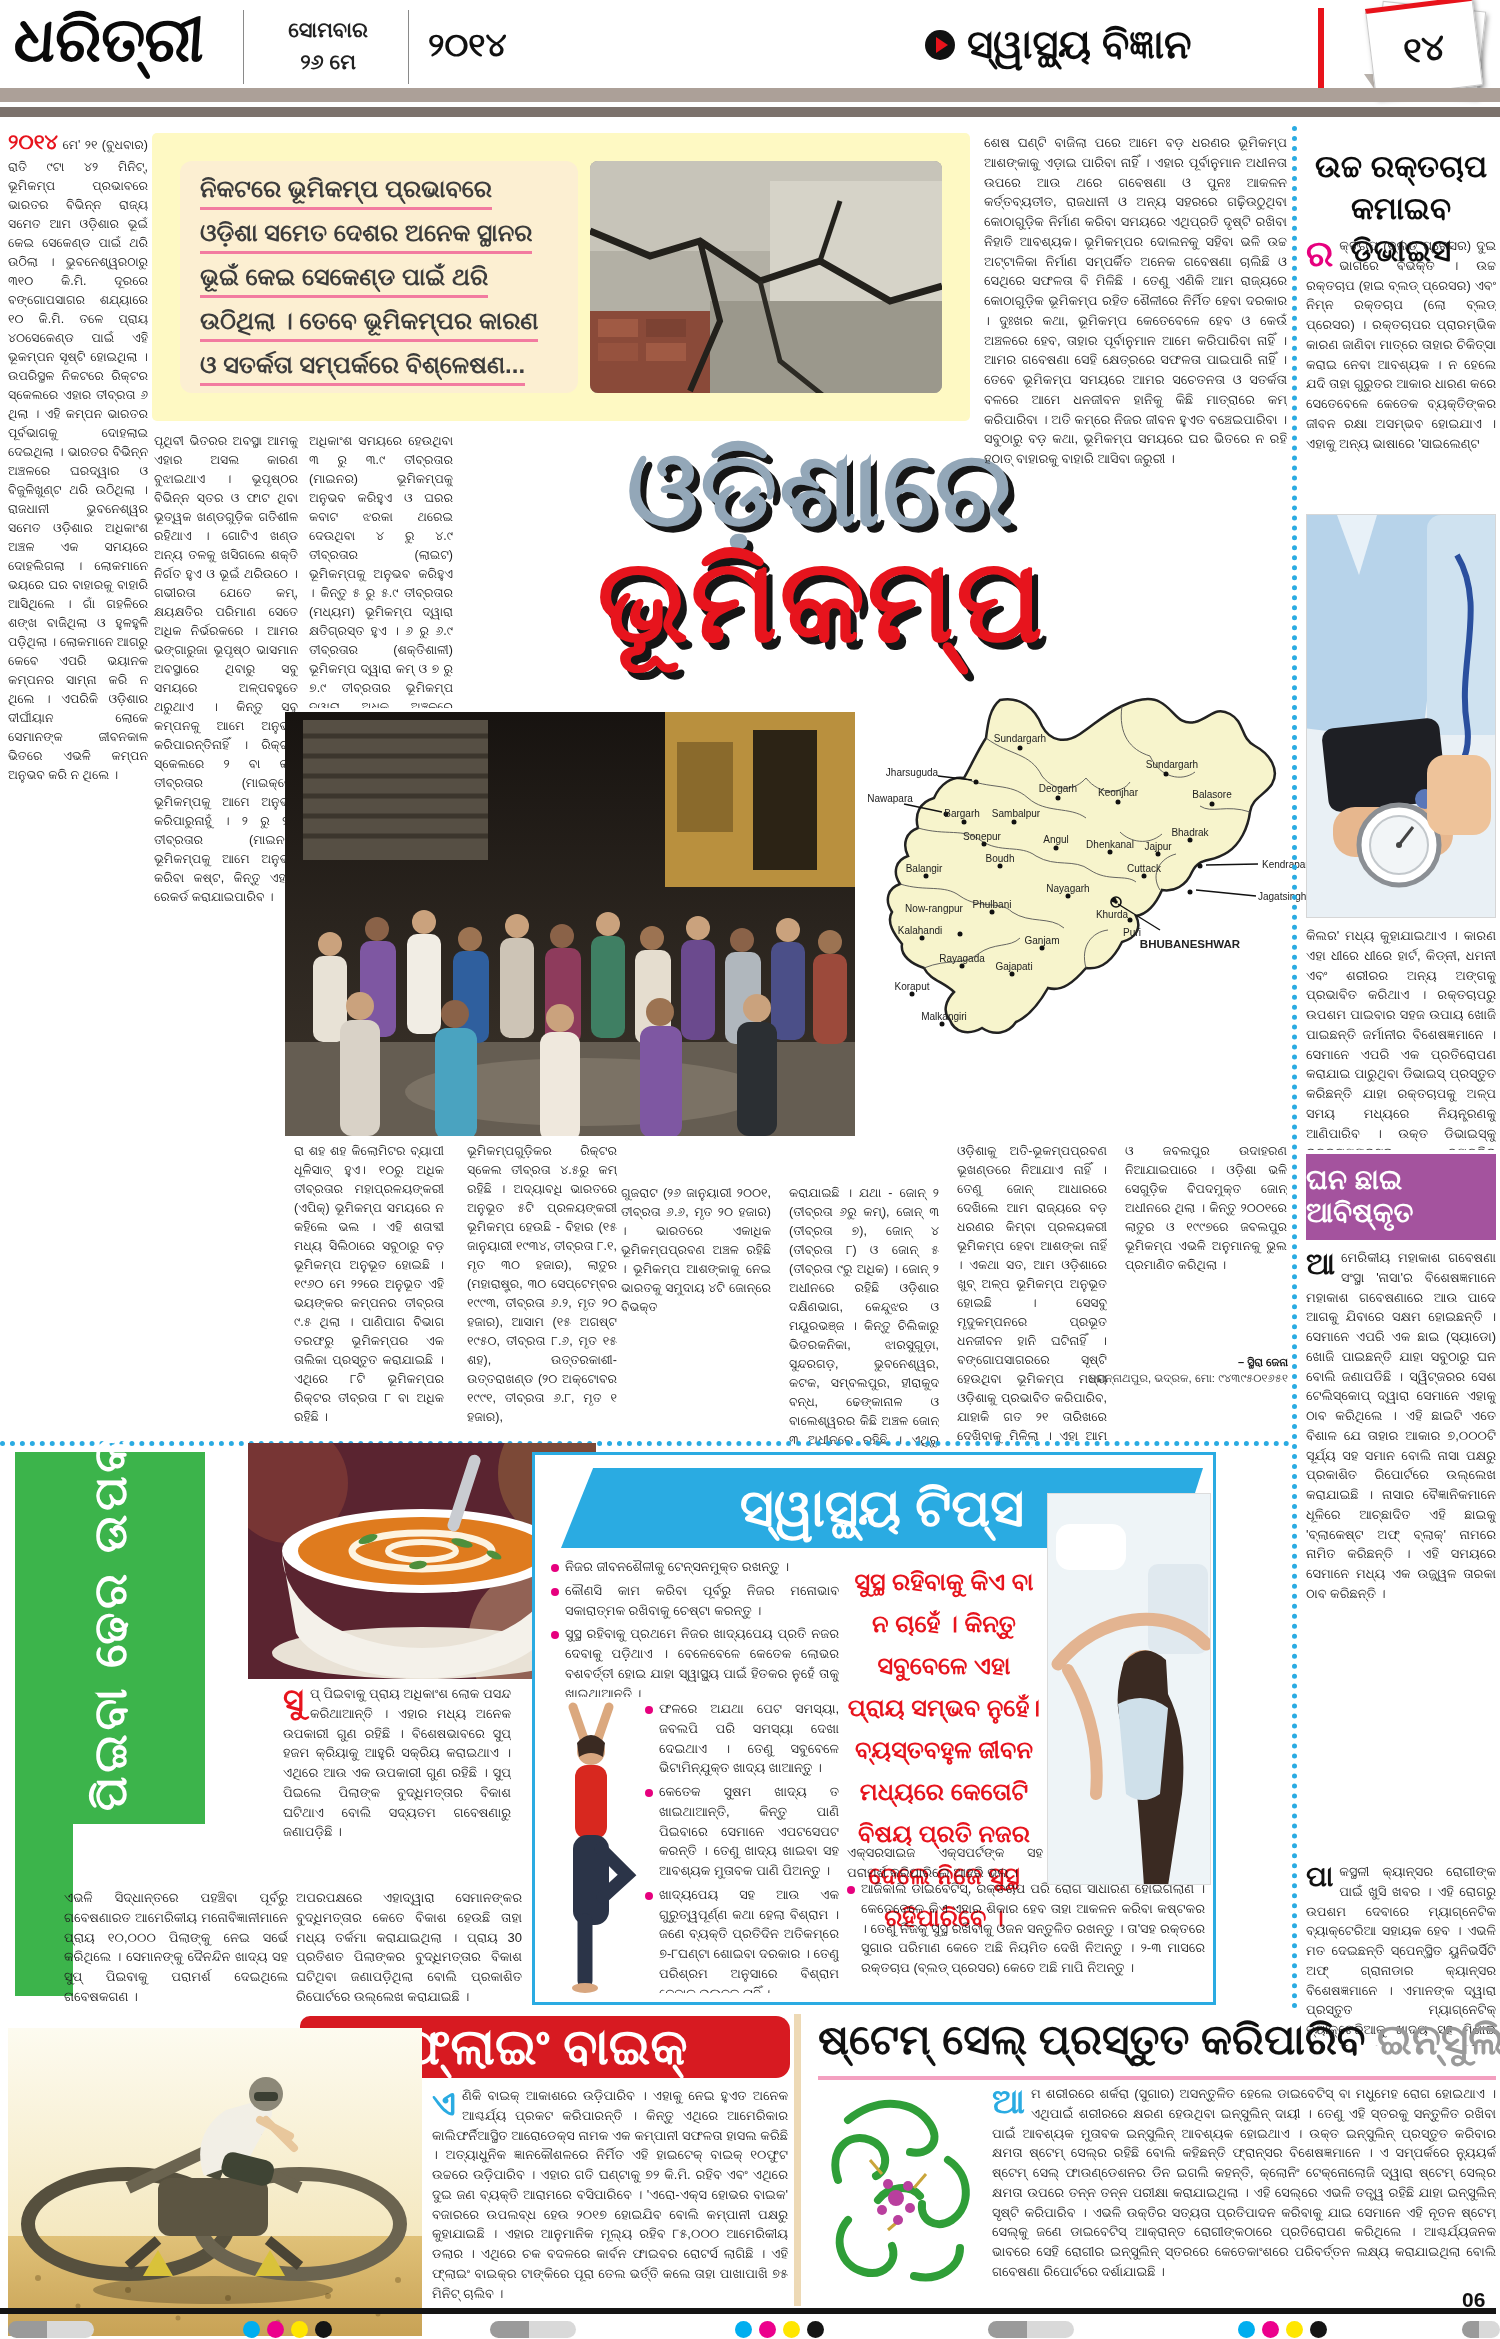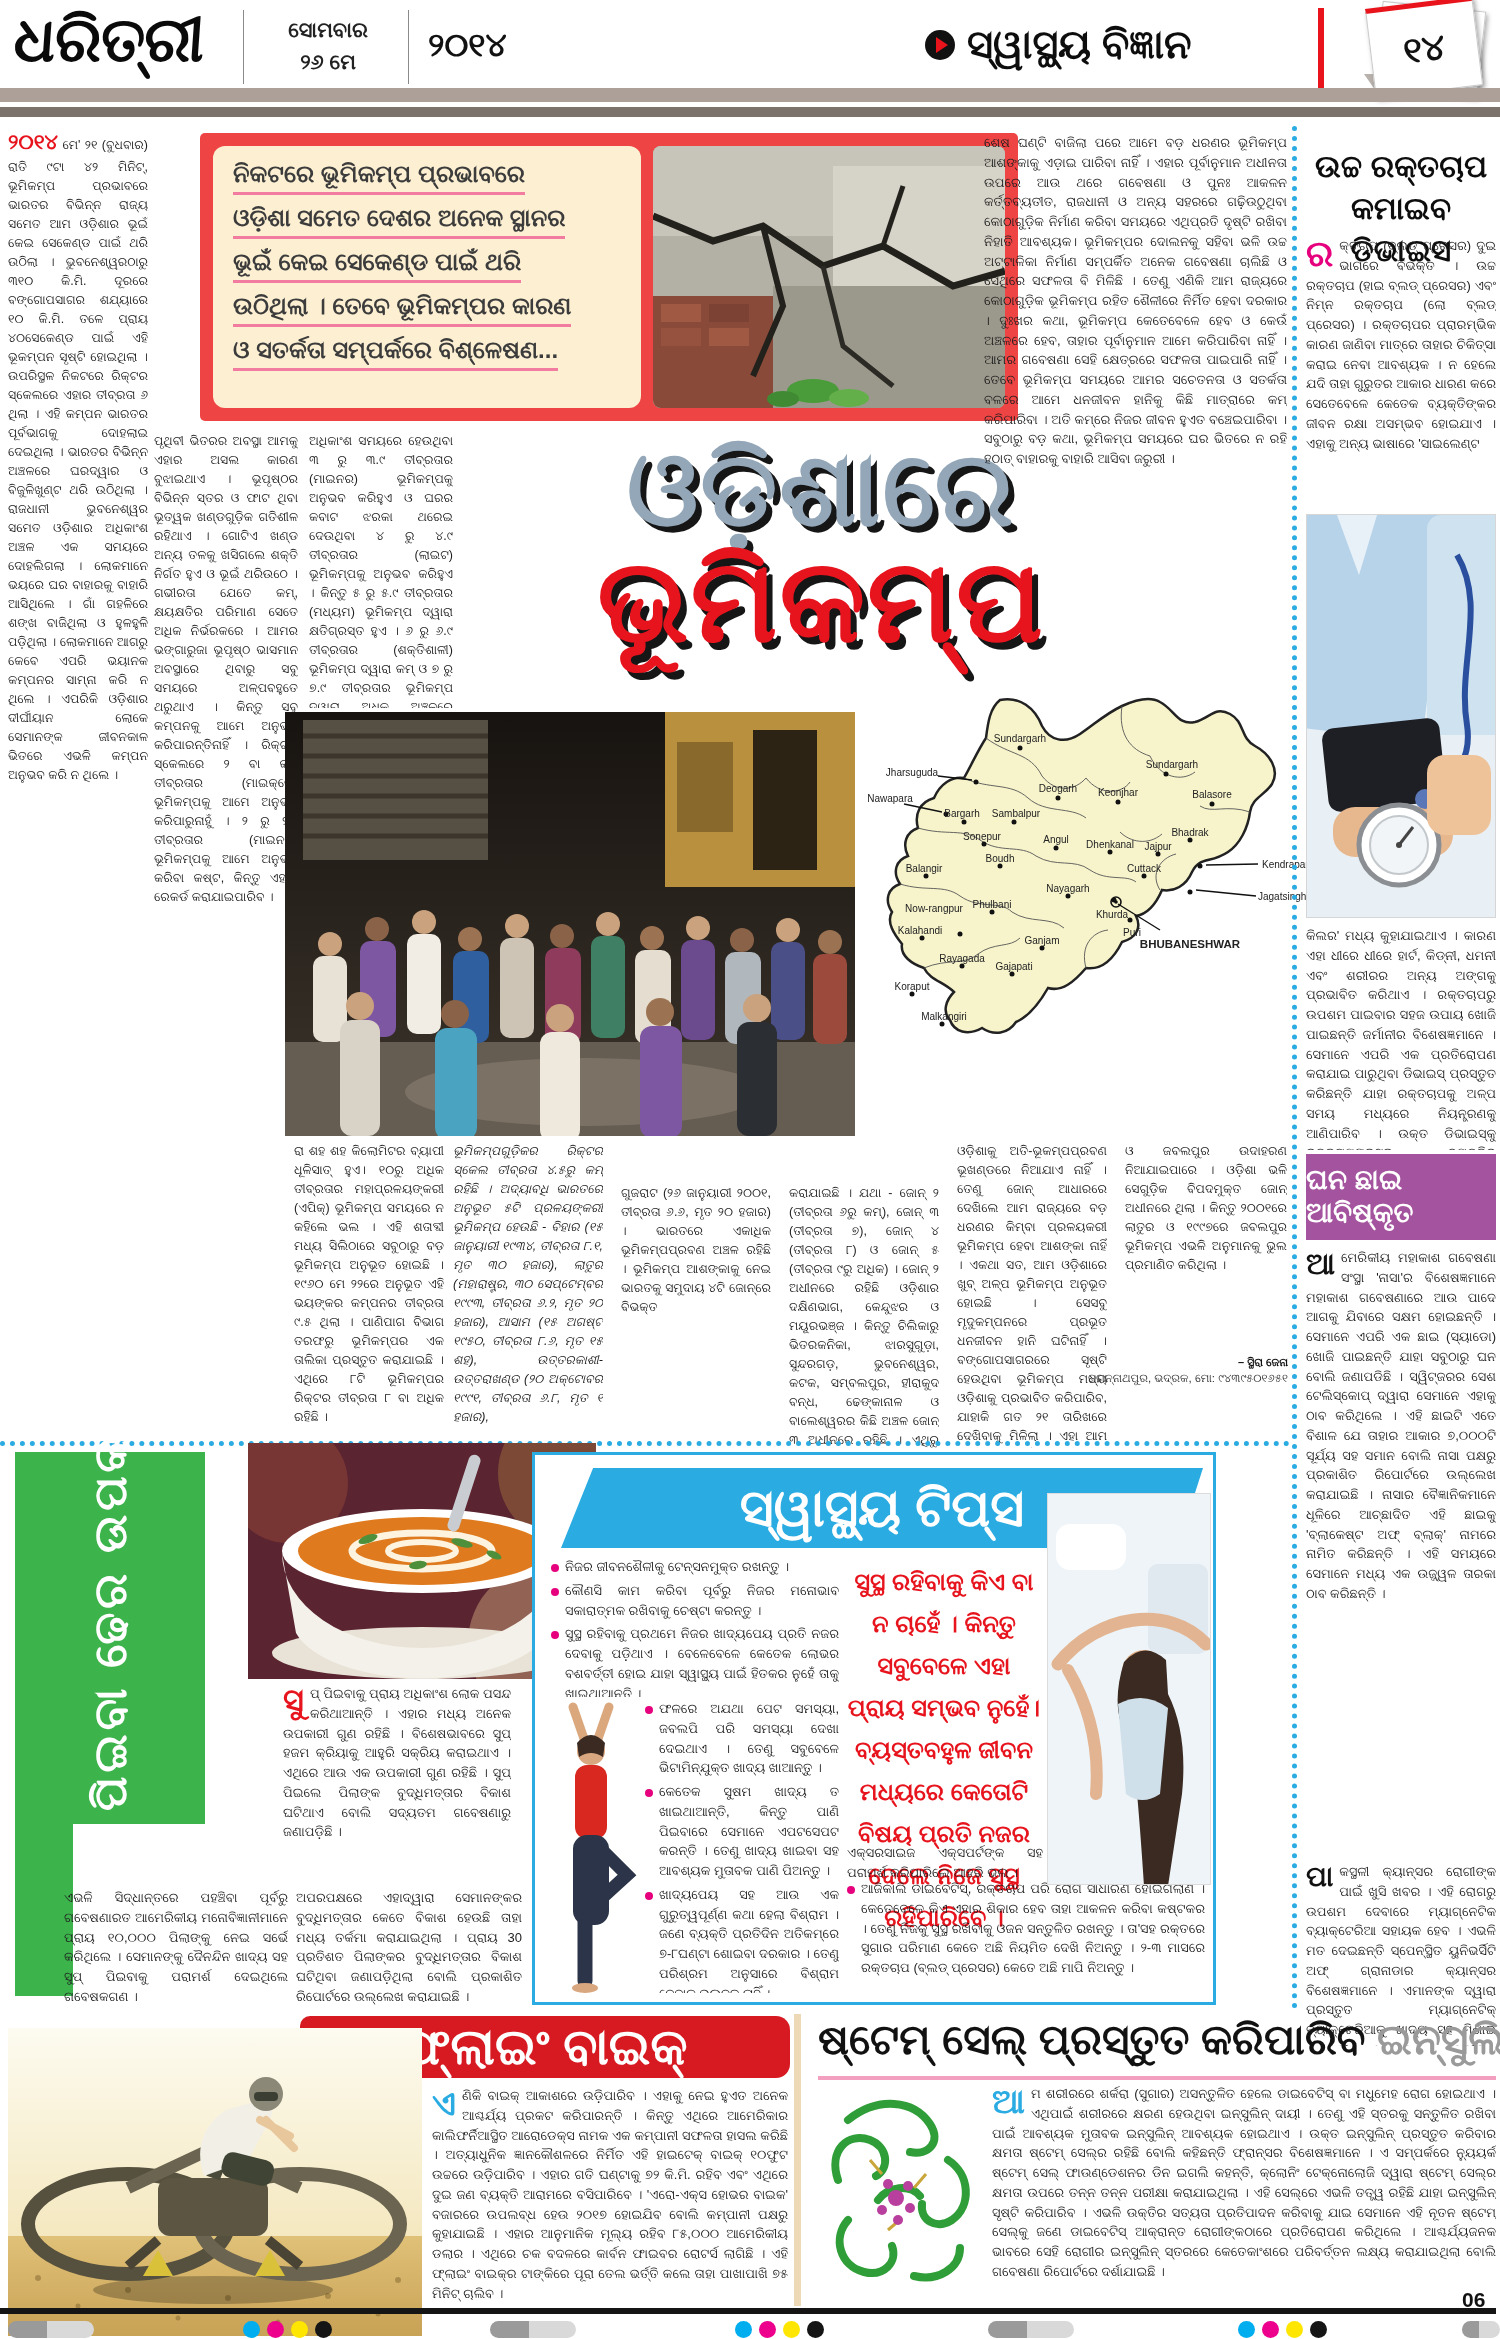--- a/index.html
+++ b/index.html
@@ -26,21 +26,21 @@
   .pc-sheet { position:absolute; background:#fff; border:1px solid #c9c9c9; box-shadow:2px 3px 5px rgba(0,0,0,.35); }
   .pc-back { left:16px; top:6px; width:104px; height:86px; transform:rotate(6deg); }
   .pc-front { left:8px; top:2px; width:108px; height:90px; transform:rotate(-7deg); border-top:5px solid #e8131b; display:flex; align-items:center; justify-content:center; font-size:36px; font-weight:800; color:#111; }
   .pc-tail { position:absolute; left:2px; top:74px; width:0; height:0; border-top:26px solid #b9b2ac; border-left:18px solid transparent; }
   .band1 { left:0; top:88px; width:1500px; height:14px; background:#aca098; }
   .band2 { left:0; top:107px; width:1500px; height:10px; background:#7c726c; }
 
   
   .col1 { left:8px; top:126px; width:140px; height:1312px; }
   .lead-year { color:#e7141d; font-weight:800; font-size:21px; }
-  .orange-box { left:152px; top:133px; width:818px; height:288px; background:#ef4444; border-radius:5px; padding:13px; display:flex; gap:12px;margin-left:48px; }
+  .orange-box { left:152px; top:133px; width:818px; height:288px; background:#fef9c3; border-radius:5px; padding:28px; display:flex; gap:12px; }
   .kicker-panel { background:#fcefd2; border-radius:12px; flex:1; padding:14px 20px 8px 20px; }
   .kicker-line { font-size:24px; font-weight:700; color:#3c3c3c; width:fit-content; max-width:100%; padding-bottom:4px; margin-bottom:9px; border-bottom:3px solid #f27ba0; white-space:nowrap; overflow:hidden; }
   .wall-photo { width:352px; border-radius:8px; overflow:hidden; background:#b5b2a8; }
   .col2 { left:154px; top:432px; width:144px; height:1004px; }
   .col3 { left:309px; top:432px; width:144px; height:276px; }
   .eq-headline { left:450px; top:436px; width:742px; text-align:center; line-height:1.02; }
   .eq-h1 { font-size:104px; font-weight:800; color:#93a7b8; text-shadow:6px 6px 0 #161616; letter-spacing:2px; }
   .eq-h2 { font-size:116px; font-weight:800; color:#e7141d; text-shadow:6px 7px 0 #161616; letter-spacing:2px; }
   .crowd { left:285px; top:712px; width:570px; height:424px; background:#241f1a; overflow:hidden; }
   .mapbox { left:860px; top:686px; width:436px; height:354px; background:#fff; }
@@ -353,21 +353,21 @@
     <span class="district" style="left:182px; top:254px;">Ganjam</span>
     <span class="district" style="left:102px; top:272px;">Rayagada</span>
     <span class="district" style="left:154px; top:280px;">Gajapati</span>
     <span class="district" style="left:52px; top:300px;">Koraput</span>
     <span class="district" style="left:84px; top:330px;">Malkangiri</span>
     <span class="district" style="left:30px; top:112px;">Nawapara</span>
     <span class="district" style="left:74px; top:222px;">Now-rangpur</span>
   </div>
 
   <div class="abs ucol txt txt-sm" style="left:294px;">ରା ଶହ ଶହ କିଲୋମିଟର ବ୍ୟାପୀ ଧୂଳିସାତ୍ ହୁଏ। ୧୦ରୁ ଅଧିକ ତୀବ୍ରତାର ମହାପ୍ରଳୟଙ୍କରୀ (ଏପିକ୍) ଭୂମିକମ୍ପ ସମୟରେ ନ କହିଲେ ଭଲ । ଏହି ଶତାବ୍ଦୀ ମଧ୍ୟ ସିଲିଠାରେ ସବୁଠାରୁ ବଡ଼ ଭୂମିକମ୍ପ ଅନୁଭୂତ ହୋଇଛି । ୧୯୬୦ ମେ ୨୨ରେ ଅନୁଭୂତ ଏହି ଭୟଙ୍କର କମ୍ପନର ତୀବ୍ରତା ୯.୫ ଥିଲା । ପାଣିପାଗ ବିଭାଗ ତରଫରୁ ଭୂମିକମ୍ପର ଏକ ତାଲିକା ପ୍ରସ୍ତୁତ କରାଯାଇଛି । ଏଥିରେ ୮ଟି ଭୂମିକମ୍ପର ରିକ୍ଟର ତୀବ୍ରତା ୮ ବା ଅଧିକ ରହିଛି ।</div>
-  <div class="abs ucol txt txt-sm" style="left:453px;font-style:italic;">ଭୂମିକମ୍ପଗୁଡ଼ିକର ରିକ୍ଟର ସ୍କେଲ ତୀବ୍ରତା ୪.୫ରୁ କମ୍ ରହିଛି । ଅଦ୍ୟାବଧି ଭାରତରେ ଅନୁଭୂତ ୫ଟି ପ୍ରଳୟଙ୍କରୀ ଭୂମିକମ୍ପ ହେଉଛି - ବିହାର (୧୫ ଜାନୁୟାରୀ ୧୯୩୪, ତୀବ୍ରତା ୮.୧, ମୃତ ୩୦ ହଜାର), ଲାତୁର (ମହାରାଷ୍ଟ୍ର, ୩୦ ସେପ୍ଟେମ୍ବର ୧୯୯୩, ତୀବ୍ରତା ୬.୨, ମୃତ ୨୦ ହଜାର), ଆସାମ (୧୫ ଅଗଷ୍ଟ ୧୯୫୦, ତୀବ୍ରତା ୮.୬, ମୃତ ୧୫ ଶହ), ଉତ୍ତରକାଶୀ-ଉତ୍ତରାଖଣ୍ଡ (୨୦ ଅକ୍ଟୋବର ୧୯୯୧, ତୀବ୍ରତା ୬.୮, ମୃତ ୧ ହଜାର),</div>
+  <div class="abs ucol txt txt-sm" style="left:467px;">ଭୂମିକମ୍ପଗୁଡ଼ିକର ରିକ୍ଟର ସ୍କେଲ ତୀବ୍ରତା ୪.୫ରୁ କମ୍ ରହିଛି । ଅଦ୍ୟାବଧି ଭାରତରେ ଅନୁଭୂତ ୫ଟି ପ୍ରଳୟଙ୍କରୀ ଭୂମିକମ୍ପ ହେଉଛି - ବିହାର (୧୫ ଜାନୁୟାରୀ ୧୯୩୪, ତୀବ୍ରତା ୮.୧, ମୃତ ୩୦ ହଜାର), ଲାତୁର (ମହାରାଷ୍ଟ୍ର, ୩୦ ସେପ୍ଟେମ୍ବର ୧୯୯୩, ତୀବ୍ରତା ୬.୨, ମୃତ ୨୦ ହଜାର), ଆସାମ (୧୫ ଅଗଷ୍ଟ ୧୯୫୦, ତୀବ୍ରତା ୮.୬, ମୃତ ୧୫ ଶହ), ଉତ୍ତରକାଶୀ-ଉତ୍ତରାଖଣ୍ଡ (୨୦ ଅକ୍ଟୋବର ୧୯୯୧, ତୀବ୍ରତା ୬.୮, ମୃତ ୧ ହଜାର),</div>
   <div class="abs ucol txt txt-sm" style="left:621px; top:1184px; height:264px;">ଗୁଜରାଟ (୨୬ ଜାନୁୟାରୀ ୨୦୦୧, ତୀବ୍ରତା ୬.୬, ମୃତ ୨୦ ହଜାର) ।   ଭାରତରେ ଏକାଧିକ ଭୂମିକମ୍ପପ୍ରବଣ ଅଞ୍ଚଳ ରହିଛି । ଭୂମିକମ୍ପ ଆଶଙ୍କାକୁ ନେଇ ଭାରତକୁ ସମୁଦାୟ ୪ଟି ଜୋନ୍‌ରେ ବିଭକ୍ତ</div>
   <div class="abs ucol txt txt-sm" style="left:789px; top:1184px; height:264px;">କରାଯାଇଛି । ଯଥା - ଜୋନ୍ ୨ (ତୀବ୍ରତା ୬ରୁ କମ୍), ଜୋନ୍ ୩ (ତୀବ୍ରତା ୭), ଜୋନ୍ ୪ (ତୀବ୍ରତା ୮) ଓ ଜୋନ୍ ୫ (ତୀବ୍ରତା ୯ରୁ ଅଧିକ) । ଜୋନ୍ ୨ ଅଧୀନରେ ରହିଛି ଓଡ଼ିଶାର ଦକ୍ଷିଣଭାଗ, କେନ୍ଦୁଝର ଓ ମୟୂରଭଞ୍ଜ । କିନ୍ତୁ ଚିଲିକାରୁ ଭିତରକନିକା, ଝାରସୁଗୁଡ଼ା, ସୁନ୍ଦରଗଡ଼, ଭୁବନେଶ୍ୱର, କଟକ, ସମ୍ବଲପୁର, ହୀରାକୁଦ ବନ୍ଧ, ଢେଙ୍କାନାଳ ଓ ବାଲେଶ୍ୱରର କିଛି ଅଞ୍ଚଳ ଜୋନ୍ ୩ ଅଧୀନରେ ରହିଛି । ଏଥିରୁ ଅନୁମେୟ,</div>
   <div class="abs ucol txt txt-sm" style="left:957px; top:1142px;">ଓଡ଼ିଶାକୁ ଅତି-ଭୂକମ୍ପପ୍ରବଣ ଭୂଖଣ୍ଡରେ ନିଆଯାଏ ନାହିଁ । ତେଣୁ ଜୋନ୍ ଆଧାରରେ ଦେଖିଲେ ଆମ ରାଜ୍ୟରେ ବଡ଼ ଧରଣର କିମ୍ବା ପ୍ରଳୟକରୀ ଭୂମିକମ୍ପ ହେବା ଆଶଙ୍କା ନାହିଁ । ଏକଥା ସତ, ଆମ ଓଡ଼ିଶାରେ ଖୁବ୍ ଅଳ୍ପ ଭୂମିକମ୍ପ ଅନୁଭୂତ ହୋଇଛି । ସେସବୁ ମୃଦୁକମ୍ପନରେ ପ୍ରଭୂତ ଧନଜୀବନ ହାନି ଘଟିନାହିଁ । ବଙ୍ଗୋପସାଗରରେ ସୃଷ୍ଟି ହେଉଥିବା ଭୂମିକମ୍ପ ମଧ୍ୟ ଓଡ଼ିଶାକୁ ପ୍ରଭାବିତ କରିପାରିବ, ଯାହାକି ଗତ ୨୧ ତାରିଖରେ ଦେଖିବାକୁ ମିଳିଲା । ଏହା ଆମ ପାଇଁ ଏକ ସତର୍କଘଣ୍ଟି ।</div>
   <div class="abs ucol txt txt-sm" style="left:1125px; width:162px; height:212px;">ଓ ଜବଲପୁର ଉଦାହରଣ ନିଆଯାଇପାରେ । ଓଡ଼ିଶା ଭଳି ସେଗୁଡ଼ିକ ବିପଦମୁକ୍ତ ଜୋନ୍ ଅଧୀନରେ ଥିଲା । କିନ୍ତୁ ୨୦୦୧ରେ ଲାତୁର ଓ ୧୯୯୭ରେ ଜବଲପୁର ଭୂମିକମ୍ପ ଏଭଳି ଅନୁମାନକୁ ଭୁଲ ପ୍ରମାଣିତ କରିଥିଲା ।</div>
   <div class="abs byline">
     <div class="byline-name">– ସ୍ଥିରା ଜେନା</div>
     <div class="byline-addr">ଜଗନ୍ନାଥପୁର, ଭଦ୍ରକ, ମୋ: ୯୪୩୯୫୦୧୬୫୧</div>
   </div>
 
   <div class="abs vdot"></div>

